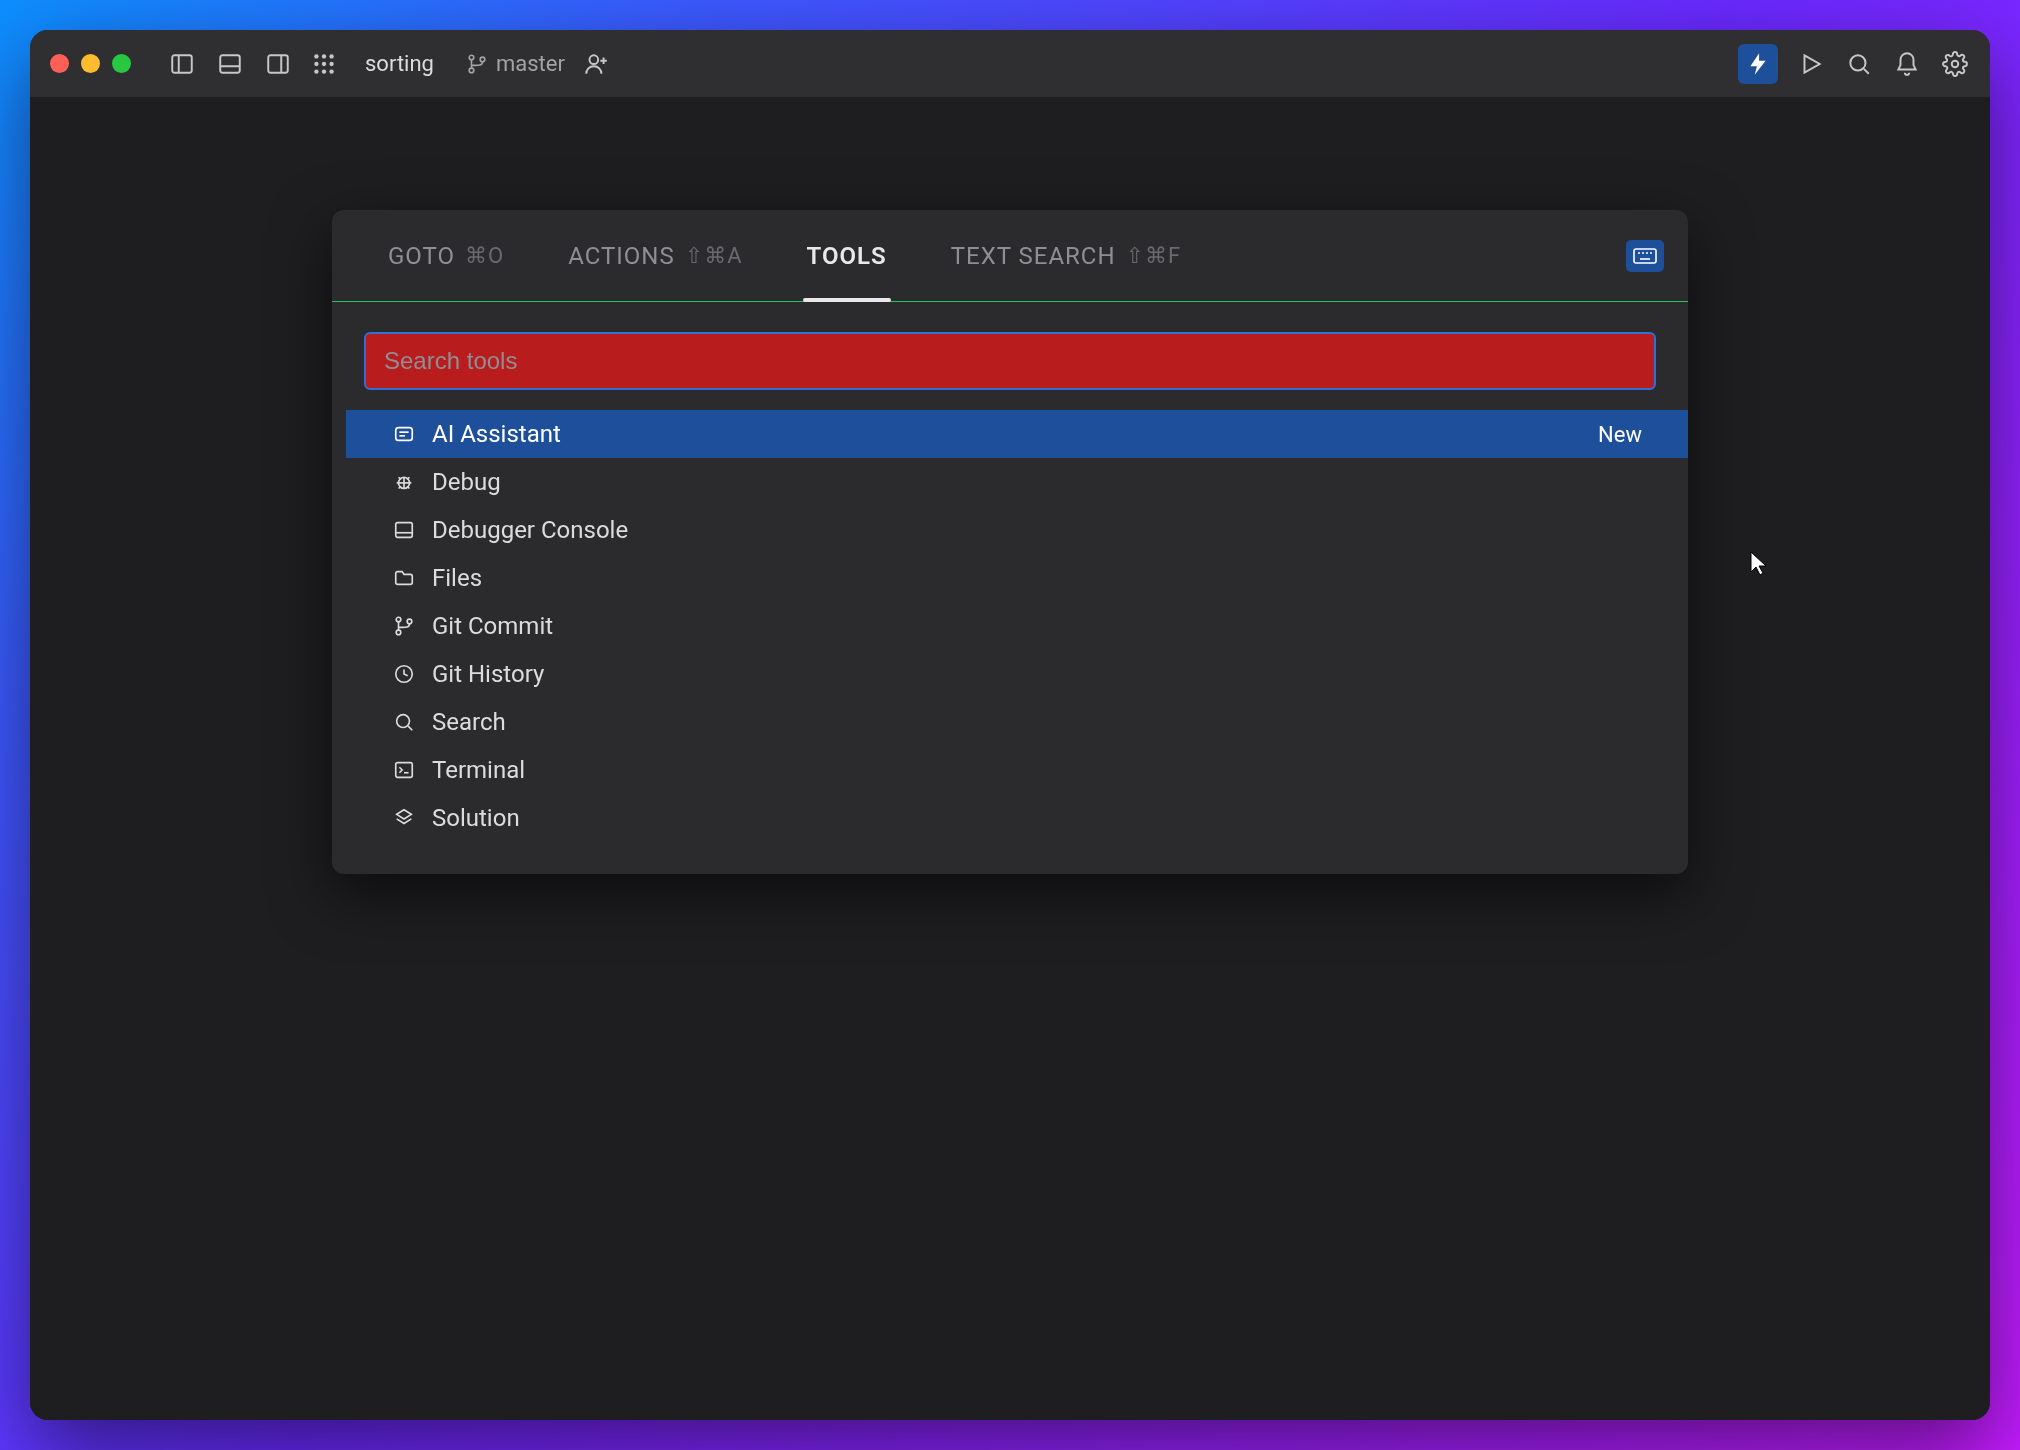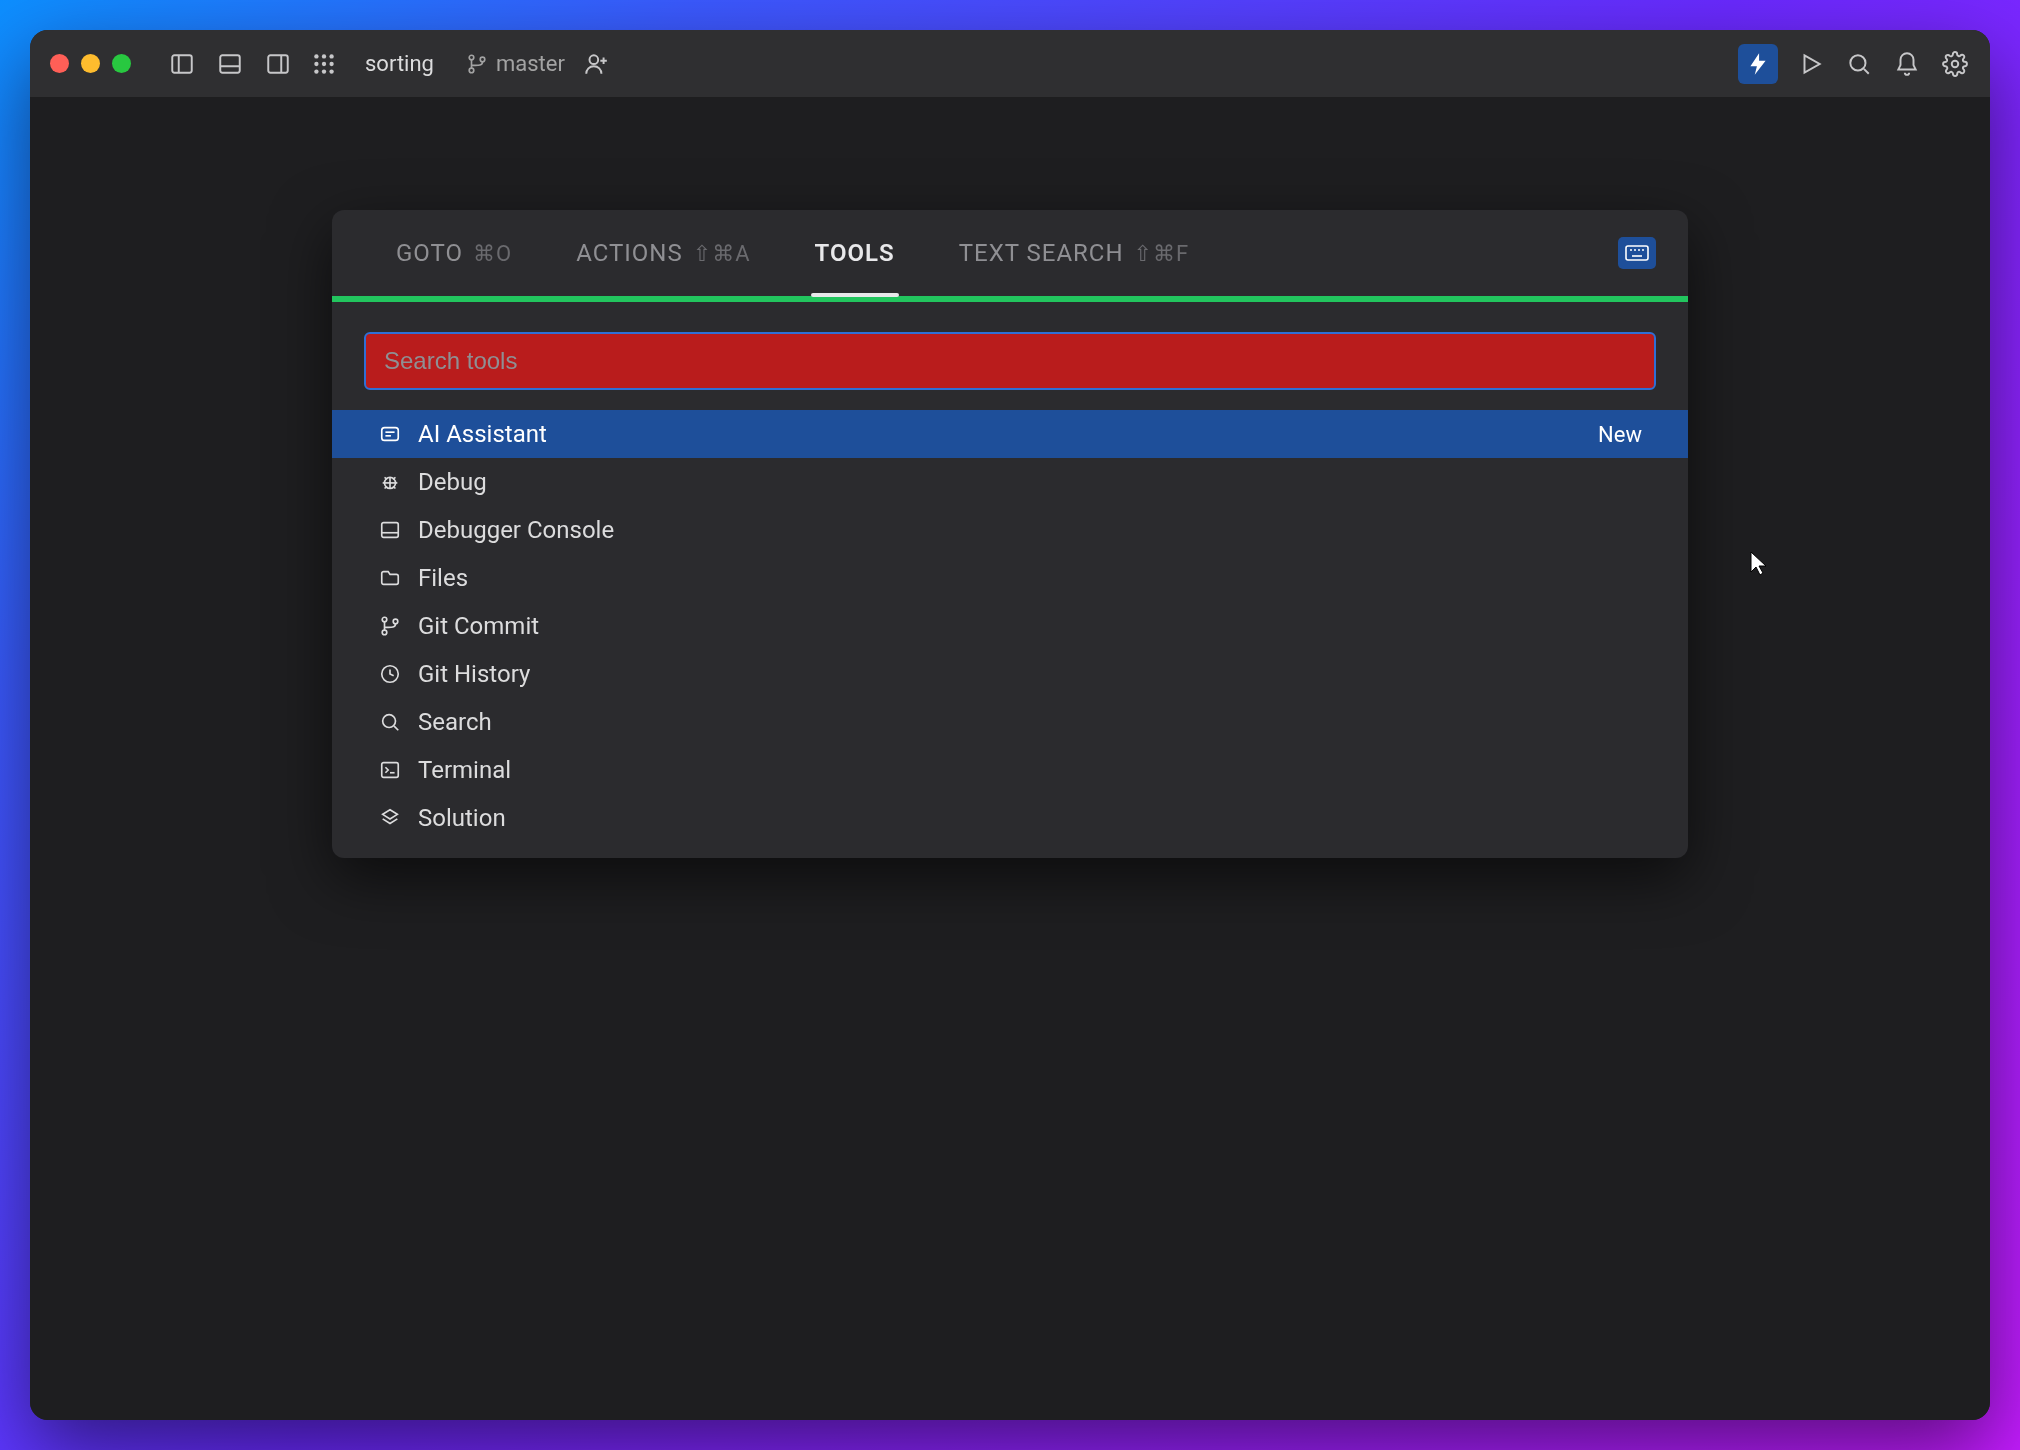--- a/index.html
+++ b/index.html
@@ -66,23 +66,23 @@
     width: 1356px;
     background: #2b2b2e;
     border-radius: 12px;
     box-shadow: 0 20px 60px rgba(0,0,0,0.6);
     display: flex;
     flex-direction: column;
   }
   .palette-tabs {
     display: flex;
     align-items: center;
-    padding: 0 32px;
+    padding: 0 24px;
     height: 92px;
-    border-bottom: 6px solid #22c55e;
+    border-bottom: 1px solid #22c55e;
   }
   .palette-tabs .tab {
     display: flex;
     align-items: center;
     gap: 10px;
     color: #8f8f93;
     font-size: 24px;
     letter-spacing: 1px;
     padding: 0 32px;
     height: 100%;
@@ -117,21 +117,22 @@
     background: #b91c1c;
     border: 2px solid #2f6fd6;
     border-radius: 6px;
     outline: none;
     color: #dcdcdd;
     font-size: 24px;
     padding: 16px 18px;
   }
   .palette-search input::placeholder { color: #8f8f93; }
   .palette-list {
-    padding-bottom: 16px;
+    padding-bottom: 32px;
+    margin-left: 14px;
   }
   .palette-item {
     display: flex;
     align-items: center;
     height: 48px;
     padding: 0 46px;
     gap: 16px;
     color: #dcdcdd;
     font-size: 24px;
     cursor: pointer;

